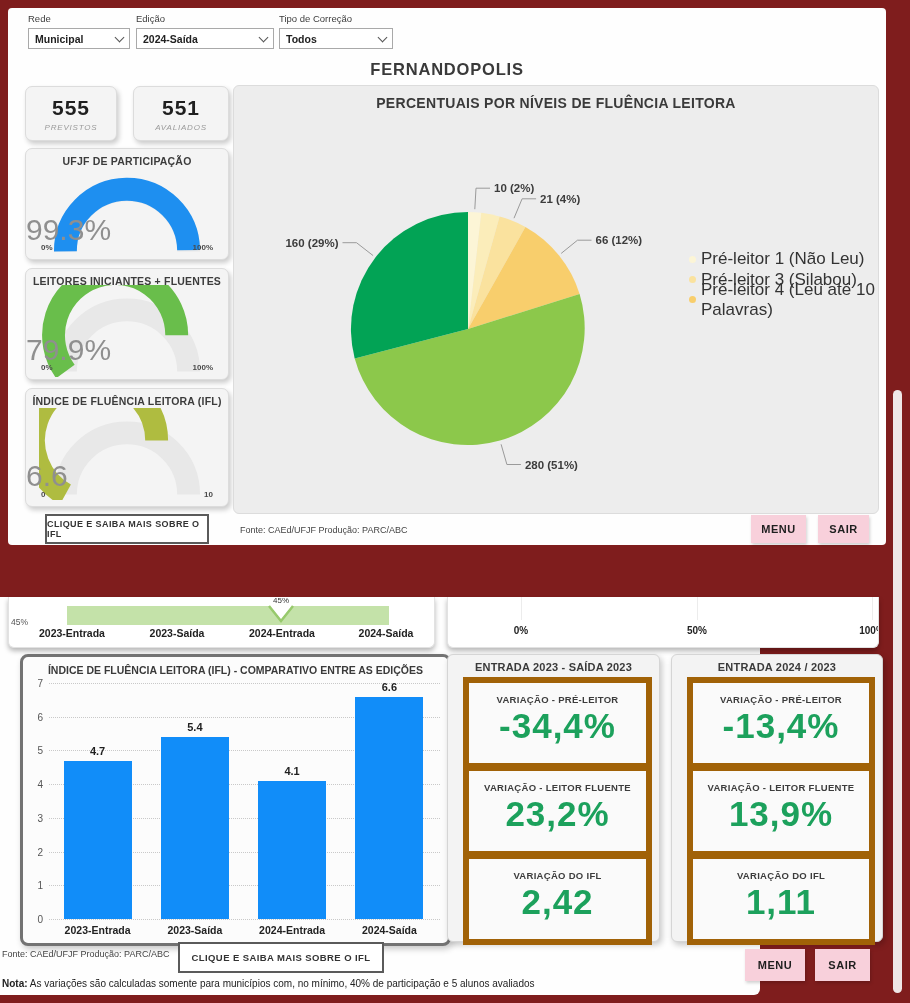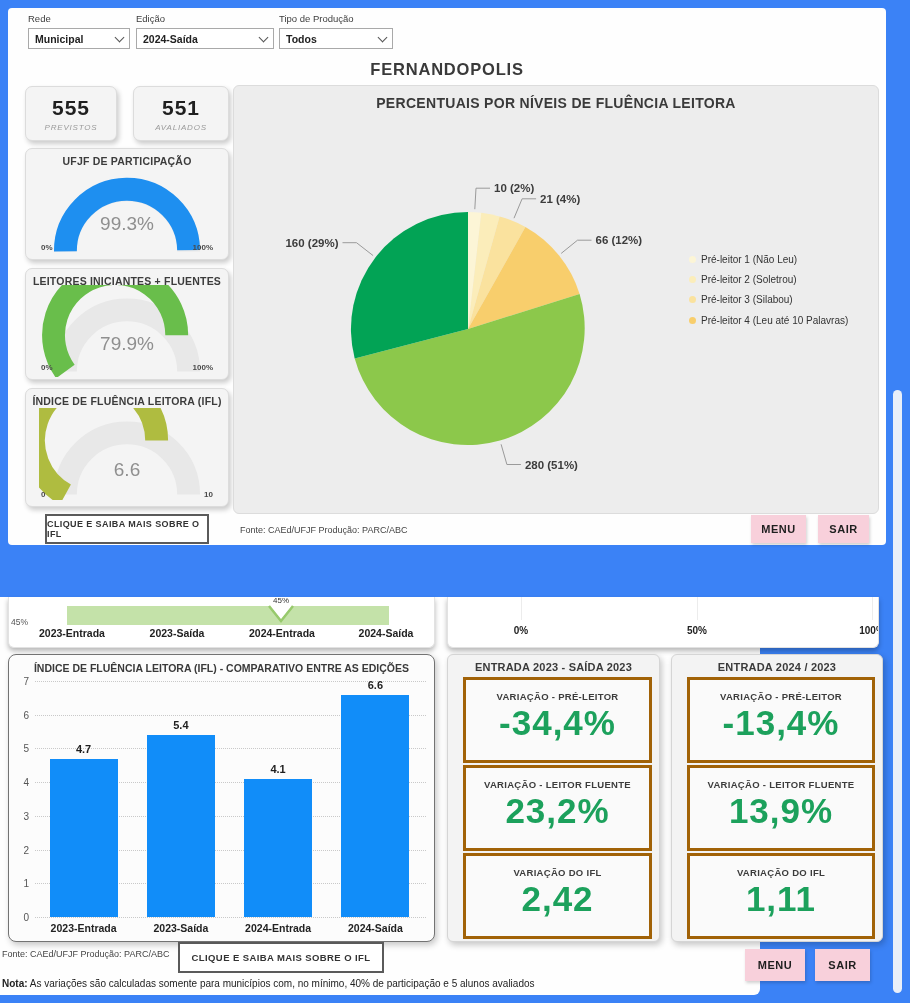--- a/index.html
+++ b/index.html
@@ -1,70 +1,70 @@
 <!DOCTYPE html>
 <html><head>
 <meta charset="utf-8">
 <style>
   html,body{margin:0;padding:0;}
-  .root{position:relative;width:910px;height:1003px;background:#3b82f6;overflow:hidden;
+  .root{position:relative;width:910px;height:1003px;background:#7f1d1d;overflow:hidden;
         font-family:"Liberation Sans","DejaVu Sans",sans-serif;color:#333;}
   .abs{position:absolute;}
   .panel{position:absolute;background:#FEFEFE;}
   .top-panel{left:8px;top:8px;width:878px;height:537px;border-radius:4px;}
   .bottom-panel{left:0;top:597px;width:760px;height:398px;border-radius:0 6px 6px 0;}
   .filter-label{font-size:9.5px;color:#3d3d3d;}
   .filter-box{background:#fff;border:1px solid #A9A9A9;height:19px;display:flex;align-items:center;
               justify-content:space-between;padding:0 6px;font-size:10.5px;font-weight:bold;color:#222;cursor:pointer;}
   .chev{width:6px;height:6px;border-right:1.4px solid #555;border-bottom:1.4px solid #555;
         transform:rotate(45deg);margin-top:-3px;}
   .page-title{left:0;top:52px;width:100%;text-align:center;font-size:16.5px;font-weight:600;
               color:#3a3a3a;letter-spacing:.8px;}
   .card{background:#F4F4F4;border:1px solid #DCDCDC;border-radius:7px;box-shadow:2px 3px 5px rgba(0,0,0,.20);}
   .kpi-val{margin-top:9px;text-align:center;font-size:21px;font-weight:bold;color:#1f1f1f;letter-spacing:1px;}
   .kpi-lab{text-align:center;font-size:8px;font-style:italic;color:#9a9a9a;letter-spacing:.8px;margin-top:3px;}
   .gauge-title{position:absolute;top:6px;left:0;width:100%;text-align:center;font-size:10.5px;
                font-weight:600;color:#3c3c3c;letter-spacing:.2px;}
-  .gauge-value{position:absolute;top:66px;left:0;width:100%;text-align:center;font-size:19px;
+  .gauge-value{position:absolute;top:66px;left:0;width:100%;text-align:left;font-size:30px;
                color:#8f8f8f;}
   .gauge-min{position:absolute;bottom:7px;left:15px;font-size:8px;font-weight:bold;color:#4a4a4a;}
   .gauge-max{position:absolute;bottom:7px;right:15px;font-size:8px;font-weight:bold;color:#4a4a4a;}
   .pie-card{left:225px;top:77px;width:644px;height:427px;background:#EDEDED;border:1px solid #DCDCDC;border-radius:6px;}
   .pie-title{position:absolute;top:9px;left:0;width:100%;text-align:center;font-size:14px;
              font-weight:600;color:#3a3a3a;letter-spacing:.3px;}
   .pie-label{font-size:11.5px;font-weight:600;fill:#3c3c3c;}
-  .legend{position:absolute;left:455px;top:163px;width:186px;font-size:10px;color:#333;}
+  .legend{position:absolute;left:455px;top:163px;width:186px;font-size:17px;color:#333;}
   .legend-item{display:flex;align-items:center;height:20.4px;cursor:pointer;}
   .legend-dot{width:7px;height:7px;border-radius:50%;margin-right:5px;flex:0 0 auto;}
   .outline-btn{background:#fff;border:2px solid #5a5a5a;display:flex;align-items:center;justify-content:center;
                font-size:9px;font-weight:bold;color:#333;letter-spacing:.4px;cursor:pointer;}
   .pink-btn{background:#F8D0DB;display:flex;align-items:center;justify-content:center;font-size:11px;
             font-weight:bold;color:#1f1f1f;letter-spacing:.5px;box-shadow:1px 2px 3px rgba(0,0,0,.18);cursor:pointer;}
   .source-text{font-size:9px;color:#444;}
   .mini-card{position:absolute;top:0;height:50px;background:#fff;border:1px solid #E2E2E2;border-top:none;
              border-radius:0 0 6px 6px;box-shadow:0 3px 5px rgba(0,0,0,.28);overflow:hidden;}
   .strip-xlabel{position:absolute;top:30px;width:96px;text-align:center;font-size:10.5px;font-weight:600;color:#222;}
   .axis-tick{position:absolute;top:28px;width:60px;text-align:center;font-size:10px;font-weight:600;color:#222;}
   .vline{position:absolute;top:0;width:1px;height:23px;background:#ECECEC;}
   .dip-label{position:absolute;top:-1px;left:244px;width:56px;text-align:center;font-size:8px;color:#333;}
   .strip-ylabel{position:absolute;left:2px;top:20px;font-size:8.5px;color:#555;}
-  .bar-card{position:absolute;left:8px;top:57px;width:425px;height:286px;background:#FCFCFC;
-            border:1px solid #737373;border-radius:8px;box-shadow:2px 3px 6px rgba(0,0,0,.22);}
+  .bar-card{position:absolute;left:20px;top:57px;width:425px;height:286px;background:#FCFCFC;
+            border:3px solid #737373;border-radius:8px;box-shadow:2px 3px 6px rgba(0,0,0,.22);}
   .bar-title{position:absolute;top:7px;left:0;width:100%;text-align:center;font-size:10.5px;
              font-weight:600;color:#3a3a3a;}
   .gridline{position:absolute;border-top:1px dotted #C9C9C9;}
   .ytick{position:absolute;width:18px;text-align:right;font-size:10px;color:#555;transform:translateY(-50%);}
   .bar{position:absolute;cursor:pointer;}
   .bar-val{position:absolute;width:70px;text-align:center;font-size:11px;font-weight:bold;color:#1f1f1f;}
   .bar-xlabel{position:absolute;width:96px;text-align:center;font-size:10.5px;font-weight:600;color:#222;}
   .vari-col{position:absolute;top:57px;height:286px;background:#F3F3F3;border:1px solid #D5D5D5;
             border-radius:6px;box-shadow:2px 3px 6px rgba(0,0,0,.22);}
   .vari-header{position:absolute;top:6px;left:0;width:100%;text-align:center;font-size:11px;
                font-weight:600;color:#3a3a3a;letter-spacing:.2px;}
-  .vari-card{position:absolute;left:15px;right:7px;height:80px;background:#FAFAFA;border:3px solid #a16207;}
+  .vari-card{position:absolute;left:15px;right:7px;height:80px;background:#FAFAFA;border:6px solid #a16207;}
   .vari-label{margin-top:11px;text-align:center;font-size:9.5px;font-weight:600;color:#3c3c3c;letter-spacing:.3px;}
   .vari-value{text-align:center;font-size:35px;font-weight:bold;letter-spacing:1px;line-height:1.2;}
   .note-text{position:absolute;left:2px;top:381px;font-size:10px;color:#222;}
   .scrollbar{position:absolute;left:893px;top:390px;width:9px;height:603px;background:rgba(248,248,248,.92);
              border-radius:5px;}
 </style>
 </head>
 <body>
 
 <div class="root">
@@ -76,21 +76,21 @@
       <span>Municipal</span>
       <span class="chev"></span>
     </div>
 
     <div class="abs filter-label" style="left:128px;top:5px;">Edição</div>
     <div class="abs filter-box" style="left:128px;top:20px;width:124px;">
       <span>2024-Saída</span>
       <span class="chev"></span>
     </div>
 
-    <div class="abs filter-label" style="left:271px;top:5px;">Tipo de Produção</div>
+    <div class="abs filter-label" style="left:271px;top:5px;">Tipo de Correção</div>
     <div class="abs filter-box" style="left:271px;top:20px;width:100px;">
       <span>Todos</span>
       <span class="chev"></span>
     </div>
 
     <div class="abs page-title">FERNANDOPOLIS</div>
 
     <div class="abs card" style="left:17px;top:78px;width:90px;height:53px;">
       <div class="kpi-val">555</div>
       <div class="kpi-lab">PREVISTOS</div>
@@ -152,24 +152,20 @@
           <polyline points="267.1,358.3 272.9,378.5 286.9,378.5" fill="none" stroke="#9a9a9a"></polyline>
           <text x="290.88203987162854" y="382.53297375702005" text-anchor="start" class="pie-label">280 (51%)</text>
           <path d="M234,243 L120.7,272.4 A117,117 0 0 1 234.0,126.0 Z" fill="#02A355"></path>
           <polyline points="139.1,169.6 122.5,156.7 108.5,156.7" fill="none" stroke="#9a9a9a"></polyline>
           <text x="104.48474912612582" y="160.7135652461124" text-anchor="end" class="pie-label">160 (29%)</text>
         </svg>
       <div id="pie-legend" class="legend">
           <div class="legend-item">
             <span class="legend-dot" style="background: rgb(252, 245, 214);"></span>
             <span>Pré-leitor 1 (Não Leu)</span>
-          </div>
-          <div class="legend-item">
-            <span class="legend-dot" style="background: rgb(251, 237, 186);"></span>
-            <span>Pré-leitor 2 (Soletrou)</span>
           </div>
           <div class="legend-item">
             <span class="legend-dot" style="background: rgb(250, 226, 158);"></span>
             <span>Pré-leitor 3 (Silabou)</span>
           </div>
           <div class="legend-item">
             <span class="legend-dot" style="background: rgb(248, 206, 108);"></span>
             <span>Pré-leitor 4 (Leu até 10 Palavras)</span>
           </div>
         </div>

